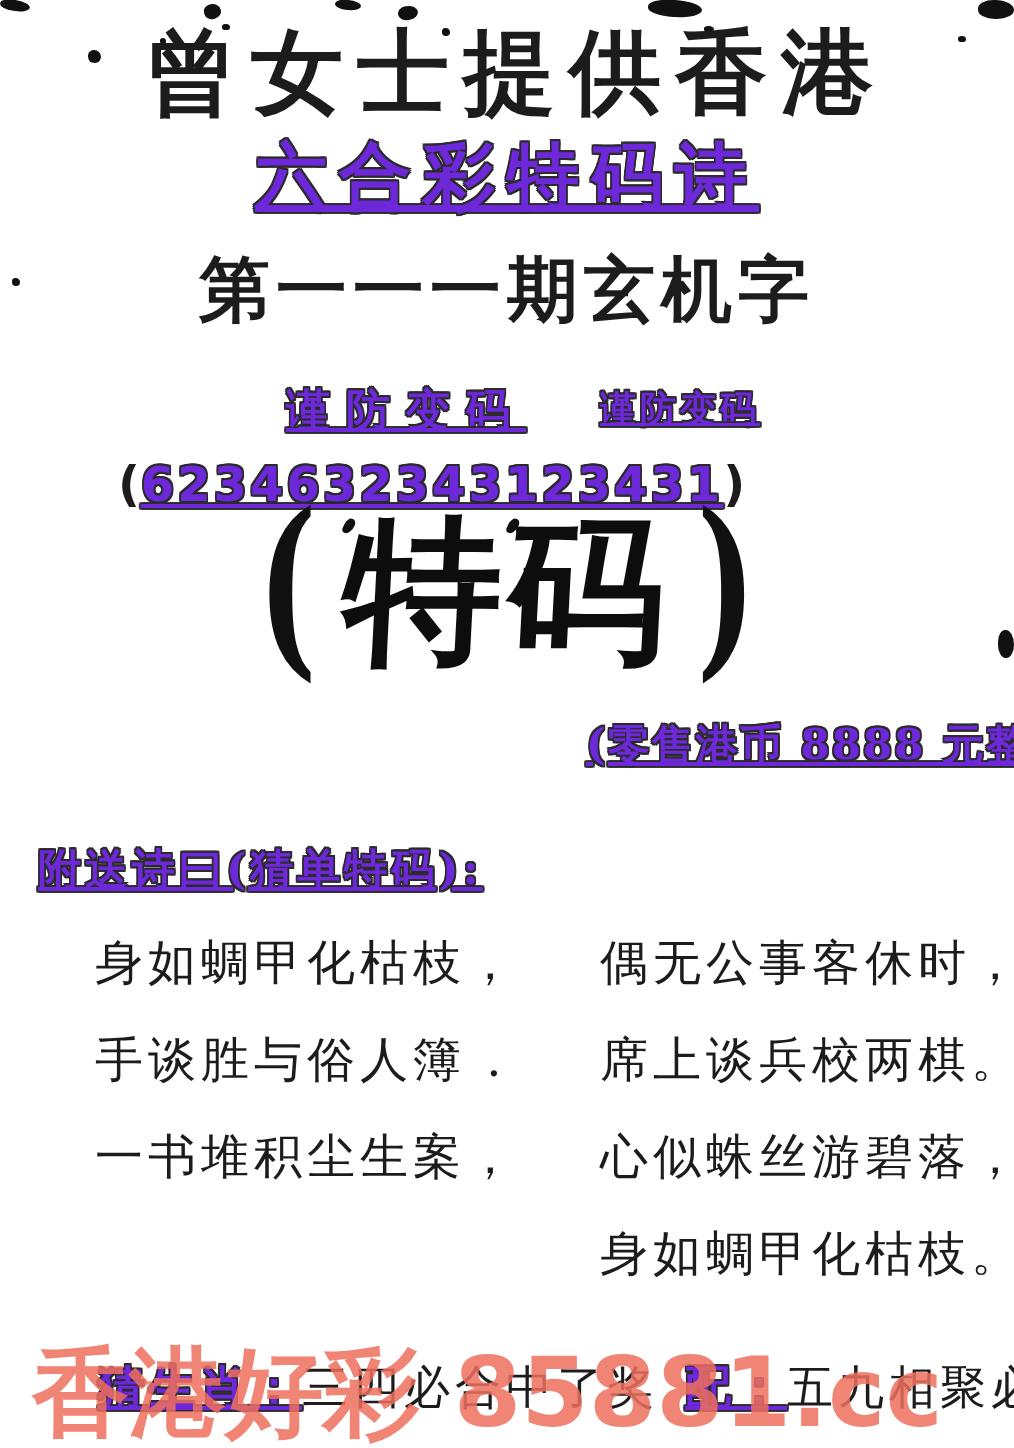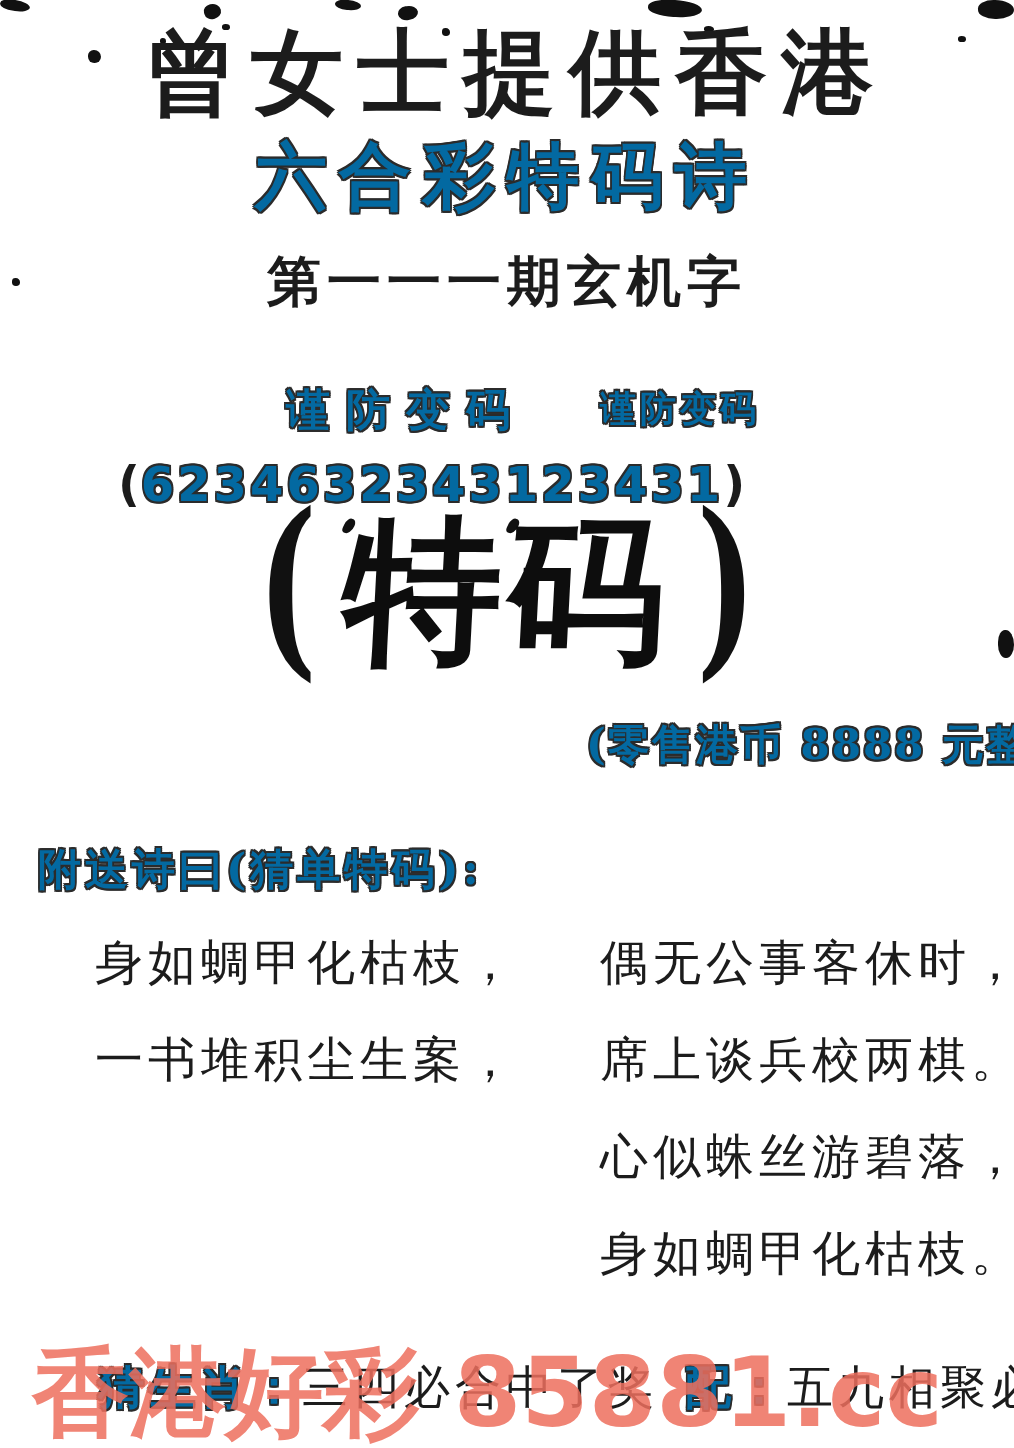--- a/index.html
+++ b/index.html
@@ -7,40 +7,41 @@
     width:1014px;height:1448px;position:relative;overflow:hidden;
     background:#ffffff;
     font-family:"DejaVu Serif", serif;
     color:#1c1c1c;
   }
   .abs{position:absolute;}
   
   .ink{color:#1c1c1c;}
   
   .outline{
-    color:#0369a1;
+    color:#6d28d9;
     text-shadow:
       -1.6px -1.6px 0 #2b2b2b, 1.6px -1.6px 0 #2b2b2b,
       -1.6px  1.6px 0 #2b2b2b, 1.6px  1.6px 0 #2b2b2b,
       -1.6px  0     0 #2b2b2b, 1.6px  0     0 #2b2b2b,
        0     -1.6px 0 #2b2b2b, 0      1.6px 0 #2b2b2b;
+    text-decoration: underline;
   }
   .title1{
     top:26px;left:0;width:1014px;text-align:center;
     font-size:92px;font-weight:600;letter-spacing:14px;line-height:1.0;
     padding-left:18px;box-sizing:border-box;white-space:nowrap;
   }
   .title2{
     top:140px;left:0;width:1014px;text-align:center;
     font-size:72px;font-weight:700;letter-spacing:12px;line-height:1.0;
     white-space:nowrap;
   }
   .title3{
     top:254px;left:0;width:1014px;text-align:center;
-    font-size:54px;font-weight:600;letter-spacing:6px;line-height:1.0;
+    font-size:71px;font-weight:600;letter-spacing:6px;line-height:1.0;
     white-space:nowrap;
   }
   .secret-left{top:388px;left:286px;font-size:44px;font-weight:700;letter-spacing:16px;line-height:1.0;white-space:nowrap;}
   .secret-right{top:390px;left:600px;font-size:36px;font-weight:700;letter-spacing:4px;line-height:1.0;white-space:nowrap;}
   .code-row{
     top:458px;left:0;width:864px;text-align:center;
     font-family:"DejaVu Sans", sans-serif;
     font-size:48px;font-weight:700;letter-spacing:1px;line-height:1.1;
     white-space:nowrap;
   }
@@ -117,20 +118,21 @@
 <div class="abs big-row">
   <span class="big-paren open">(</span><span class="big-word">特码</span><span class="big-paren close">)</span>
 </div>
 
 <div class="abs price outline">(零售港币 8888 元整)</div>
 
 <div class="abs intro outline">附送诗曰(猜单特码):</div>
 
 <div class="abs poem-col left">
   <div class="poem-line ink">身如蜩甲化枯枝，</div>
+  <div class="poem-line ink">手谈胜与俗人簿 .</div>
   <div class="poem-line ink">一书堆积尘生案，</div>
 </div>
 <div class="abs poem-col right">
   <div class="poem-line ink">偶无公事客休时，</div>
   <div class="poem-line ink">席上谈兵校两棋。</div>
   <div class="poem-line ink">心似蛛丝游碧落，</div>
   <div class="poem-line ink">身如蜩甲化枯枝。</div>
 </div>
 
 <div class="abs bottom-row">

